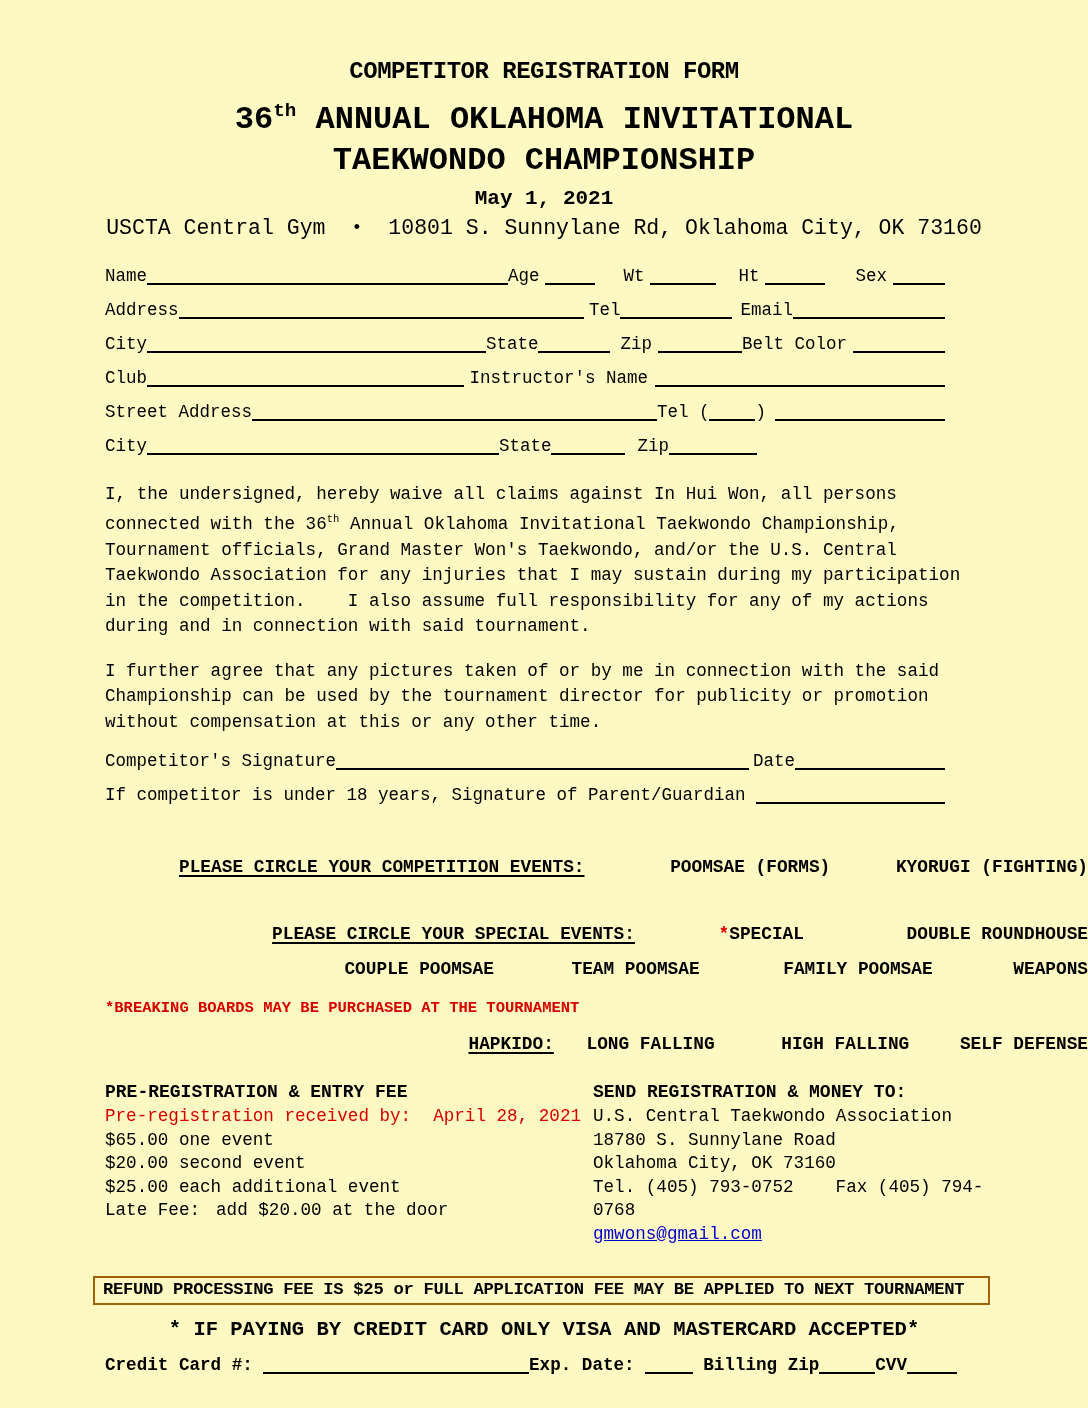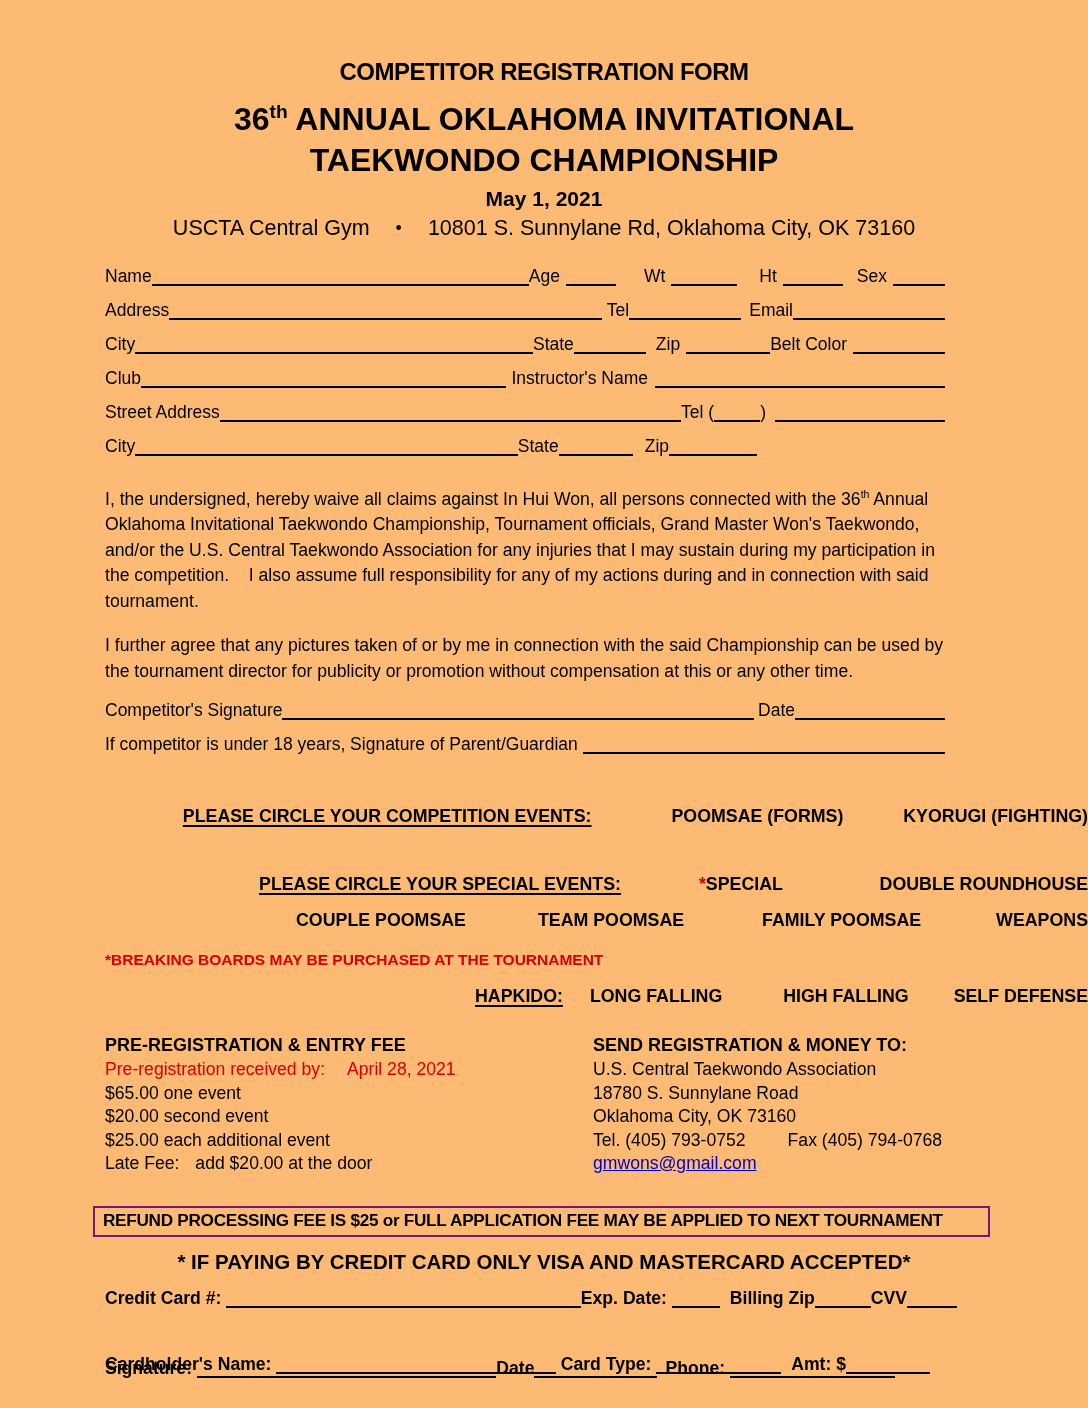--- a/index.html
+++ b/index.html
@@ -1,20 +1,20 @@
 <!DOCTYPE html>
 <html><head>
 <meta charset="utf-8">
 <style>
   html,body{margin:0;padding:0;background:#888;}
   .page{
     position:relative;
     width:1088px;height:1408px;
-    background:#fdba74;
-    font-family:Liberation Sans, sans-serif;
+    background:#fef9c3;
+    font-family:Liberation Mono, monospace;
     color:#000;
     overflow:hidden;
   }
   
   .header{padding-top:58px;text-align:center;}
   .form-title{font-size:24px;font-weight:bold;letter-spacing:-0.5px;line-height:28px;}
   .event-title{font-size:32px;font-weight:bold;line-height:41px;margin-top:5px;}
   .event-title sup{font-size:60%;}
   .event-date{font-size:21px;font-weight:bold;margin-top:5px;line-height:26px;}
   .venue-line{font-size:21.5px;margin-top:3px;line-height:27px;}
@@ -40,21 +40,21 @@
   .fees-wrap{display:flex;margin:26px 0 0 105px;width:880px;font-size:17.6px;line-height:23.5px;}
   .fees-left{width:488px;}
   .fees-right{flex:1;}
   .fees-heading{font-size:18px;font-weight:bold;line-height:25px;}
   .gap-sm{display:inline-block;width:22px;}
   .gap-md{display:inline-block;width:42px;}
   .email-link{color:#0000cc;text-decoration:underline;cursor:pointer;}
   
   .refund-box{
     margin:30px 0 0 93px;width:877px;
-    border:2px solid #701a75;padding:2px 8px 4px 8px;
+    border:2px solid #a16207;padding:2px 8px 4px 8px;
     font-size:17.2px;font-weight:bold;letter-spacing:-0.3px;white-space:nowrap;
   }
   .cc-note{margin-top:13px;text-align:center;font-size:20.5px;font-weight:bold;}
   
   .payrow{
     display:flex;align-items:baseline;white-space:pre;
     margin-left:105px;font-size:17.6px;font-weight:bold;height:35px;
   }
   .payrow .bl{border-bottom-width:2px;}
 </style>
@@ -70,21 +70,21 @@
     <div class="event-date">May 1, 2021</div>
     <div class="venue-line"><span>USCTA Central Gym</span><span class="bullet">•</span><span>10801 S. Sunnylane Rd, Oklahoma City, OK 73160</span></div>
   </div>
 
   <div style="margin-top:24px;">
     <div class="frow">
       <span>Name</span><span class="bl grow"></span>
       <span style="">Age</span><span class="bl" style="width:50px;margin-left:6px;"></span>
       <span style="margin-left:28px;">Wt</span><span class="bl" style="width:66px;margin-left:6px;"></span>
       <span style="margin-left:22px;">Ht</span><span class="bl" style="width:60px;margin-left:6px;"></span>
-      <span style="margin-left:14px;">Sex</span><span class="bl" style="width:52px;margin-left:6px;"></span>
+      <span style="margin-left:30px;">Sex</span><span class="bl" style="width:52px;margin-left:6px;"></span>
     </div>
     <div class="frow">
       <span>Address</span><span class="bl grow"></span>
       <span style="margin-left:5px;">Tel</span><span class="bl" style="width:112px;"></span>
       <span style="margin-left:8px;">Email</span><span class="bl" style="width:152px;"></span>
     </div>
     <div class="frow">
       <span>City</span><span class="bl grow"></span>
       <span>State</span><span class="bl" style="width:72px;"></span>
       <span style="margin-left:10px;">Zip</span><span class="bl" style="width:84px;margin-left:6px;"></span>

